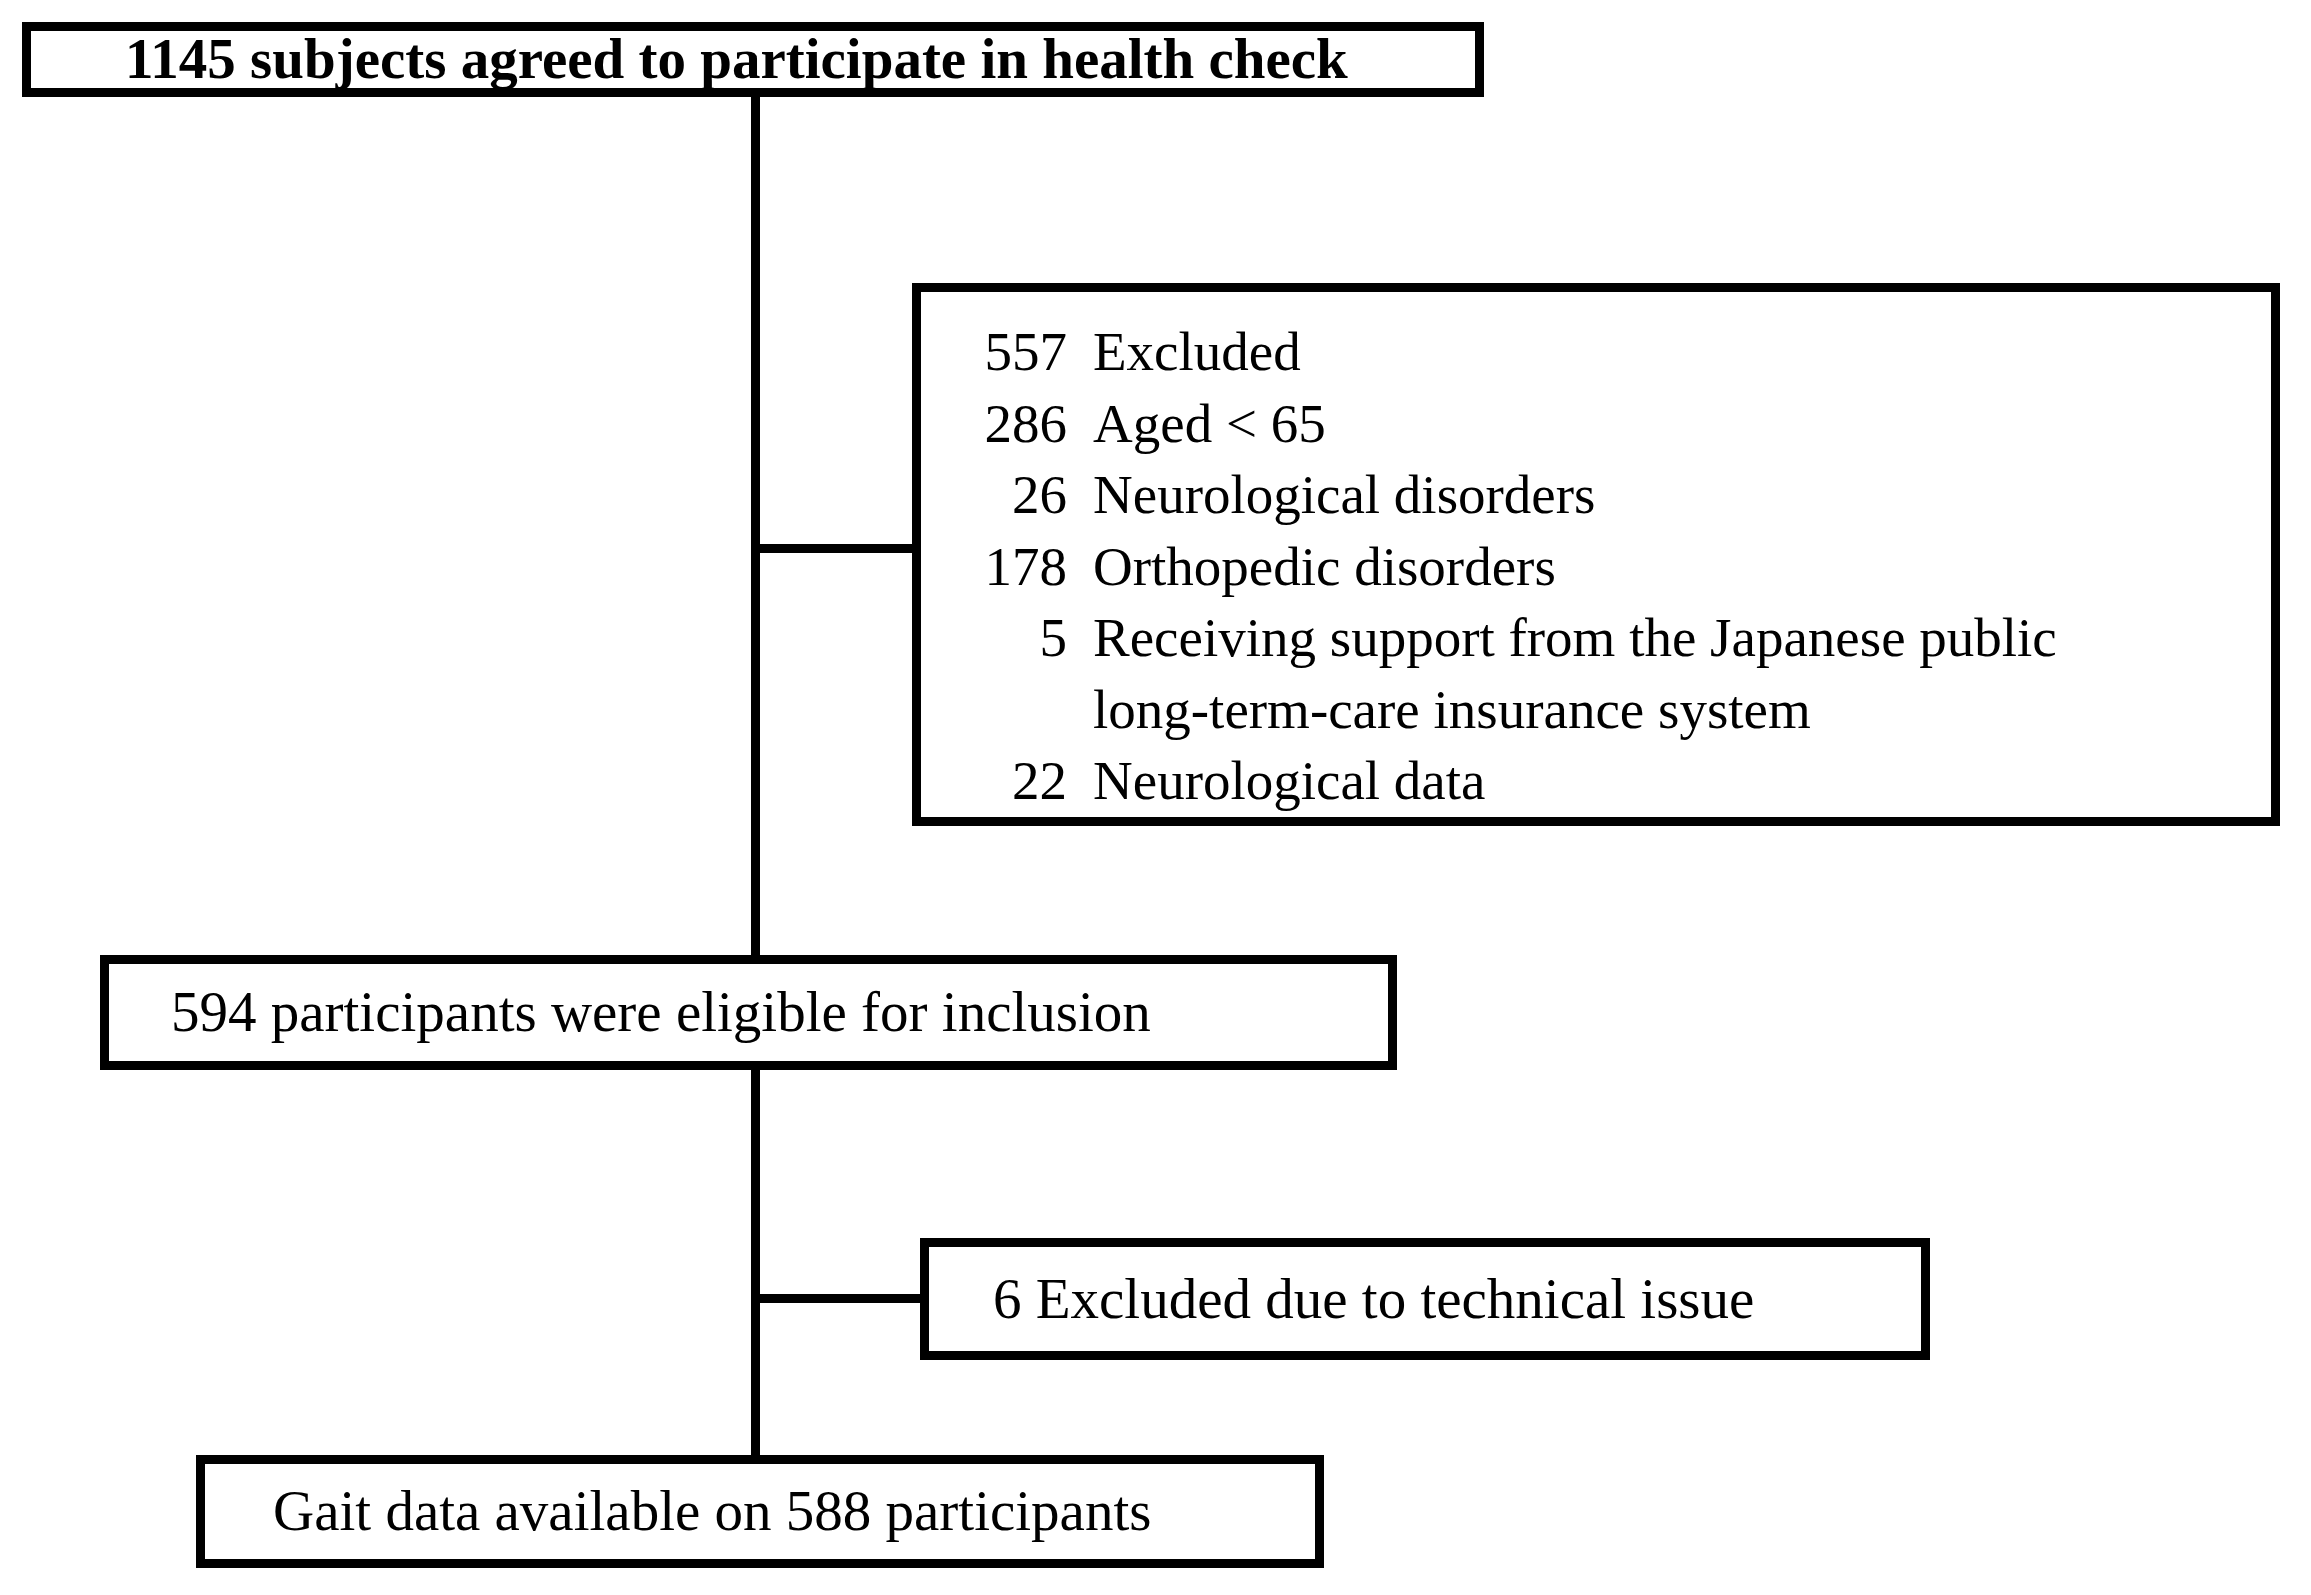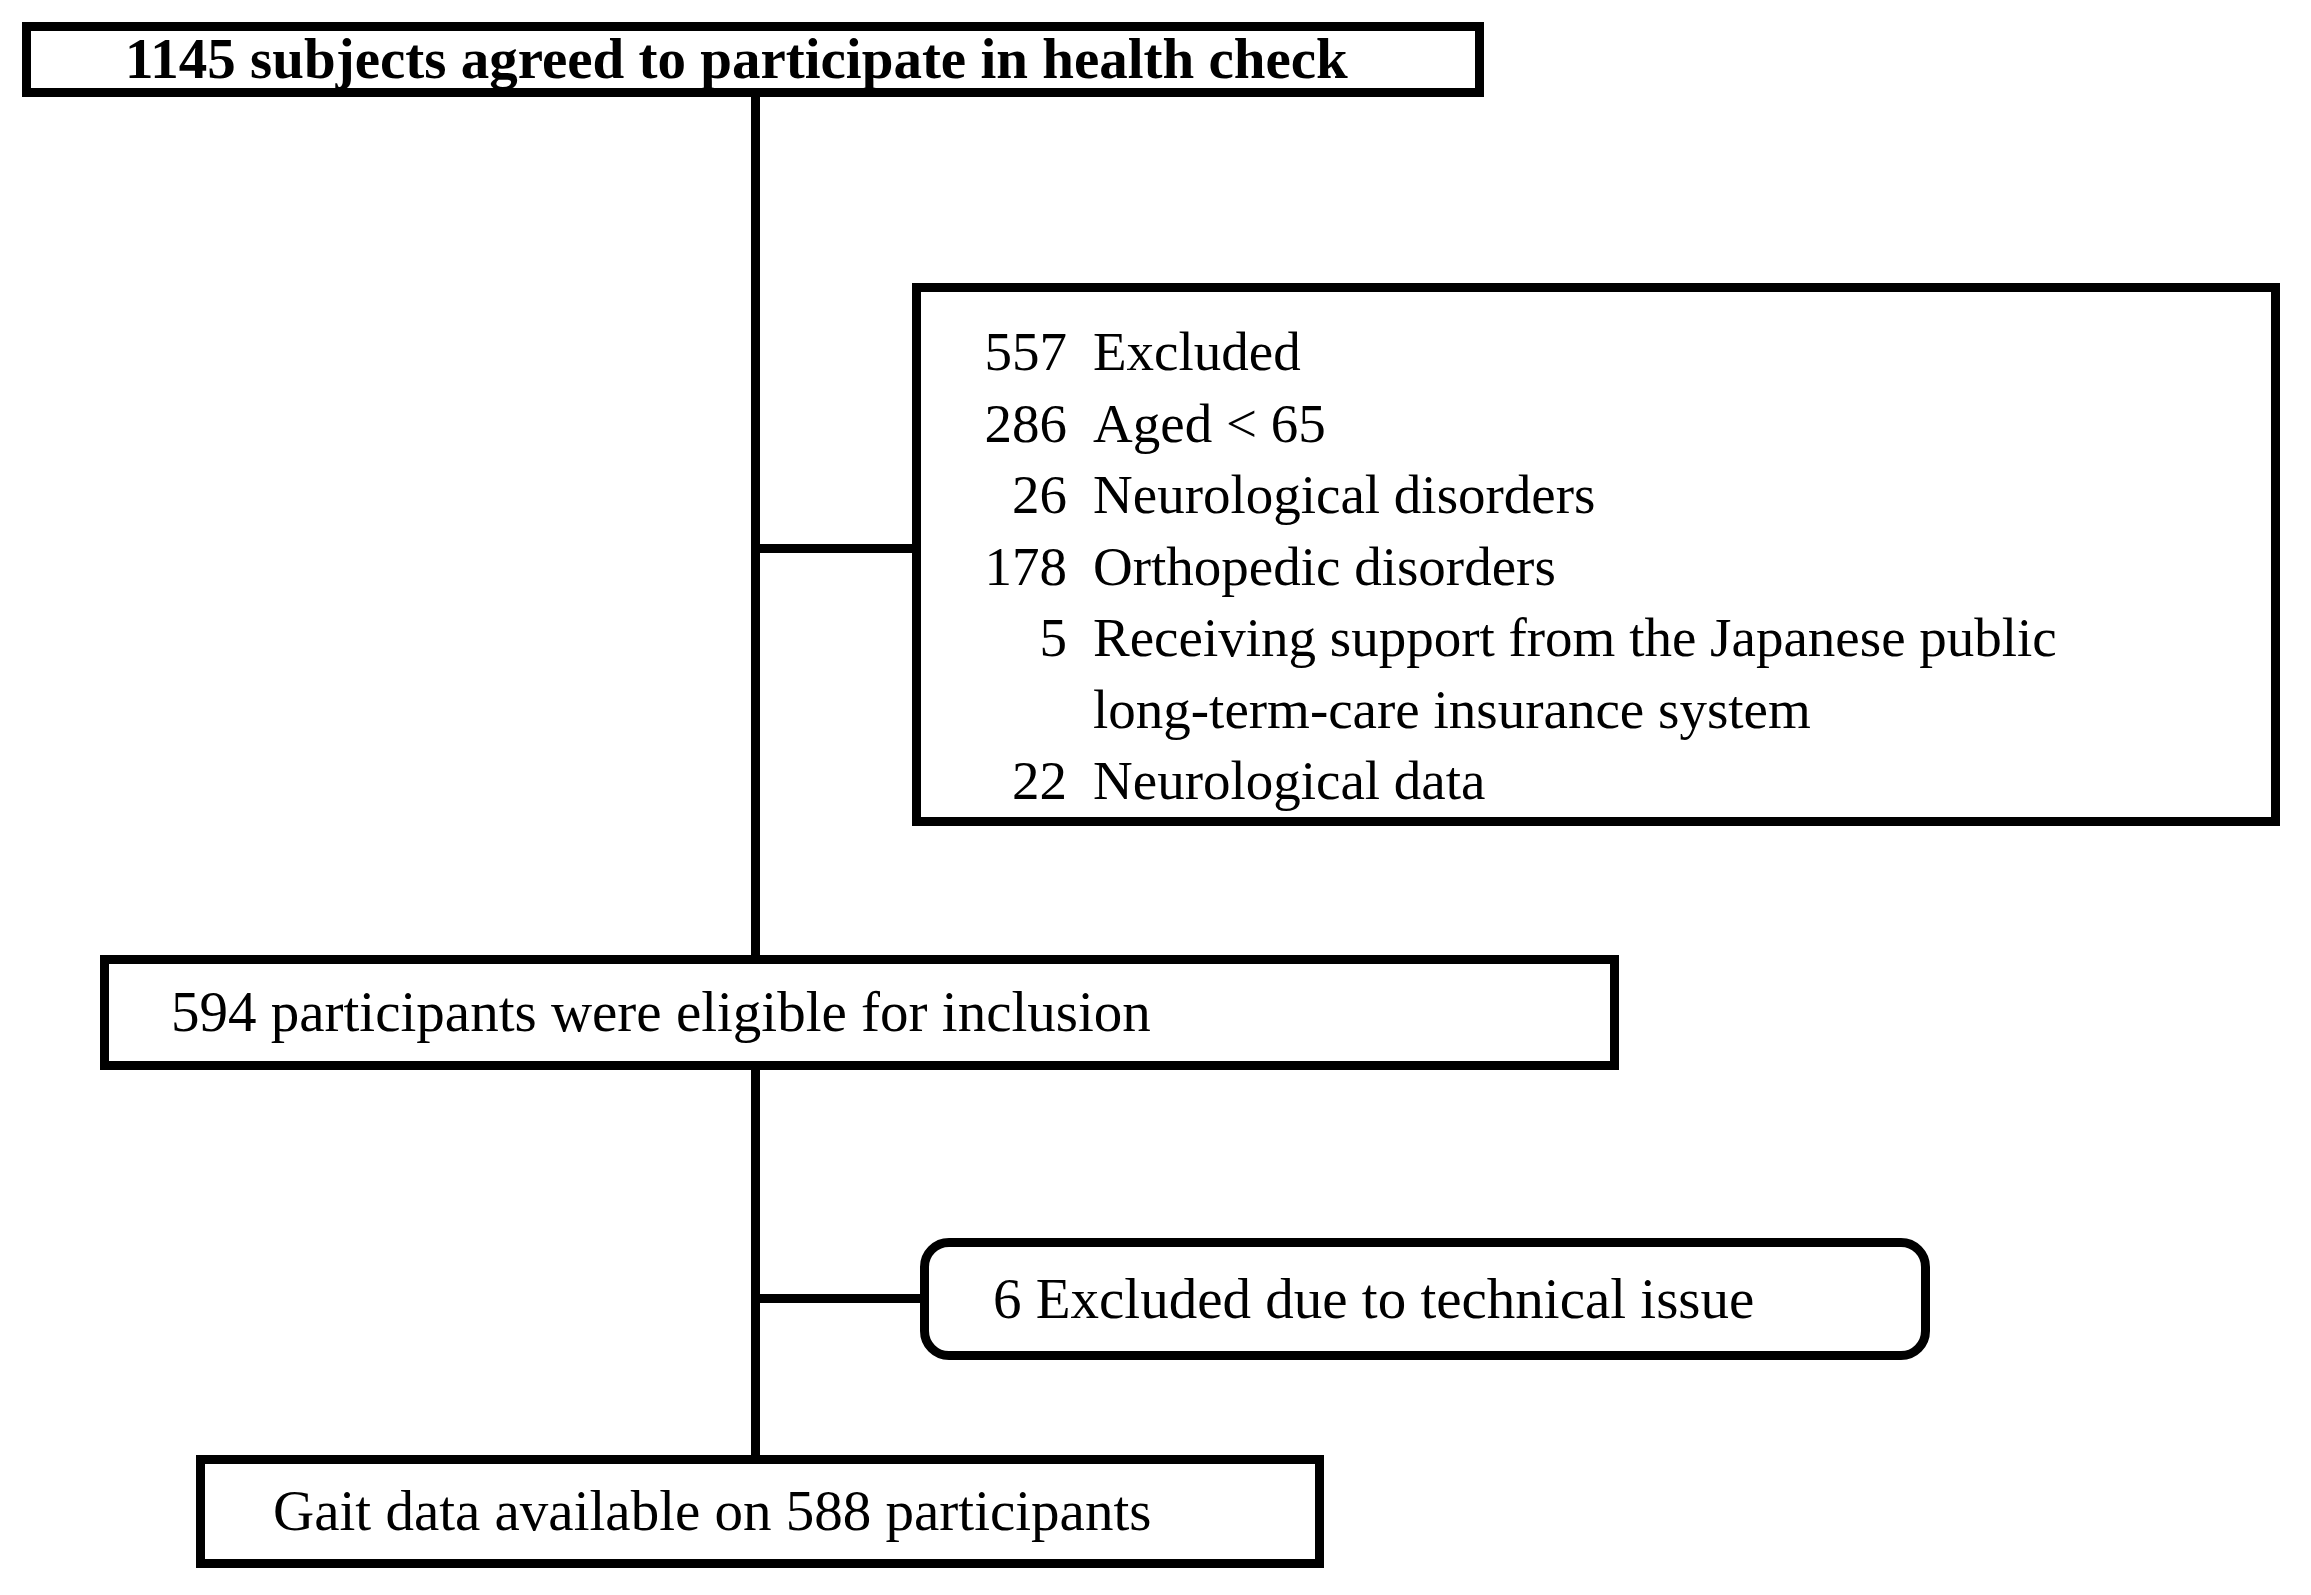--- a/index.html
+++ b/index.html
@@ -68,33 +68,32 @@
     white-space: nowrap;
   }
   .excl-label {
     padding-left: 26px;
     white-space: pre-line;
   }
   
   #box-eligible {
     left: 100px;
     top: 955px;
-    width: 1519px;
+    width: 1297px;
     height: 115px;
   }
   #box-eligible .box-text {
     padding-left: 62px;
   }
   
   #box-technical {
     left: 920px;
     top: 1238px;
     width: 1010px;
     height: 122px;
-    border-radius: 29px;
   }
   #box-technical .box-text {
     padding-left: 64px;
   }
   
   #box-gait {
     left: 196px;
     top: 1455px;
     width: 1128px;
     height: 113px;

